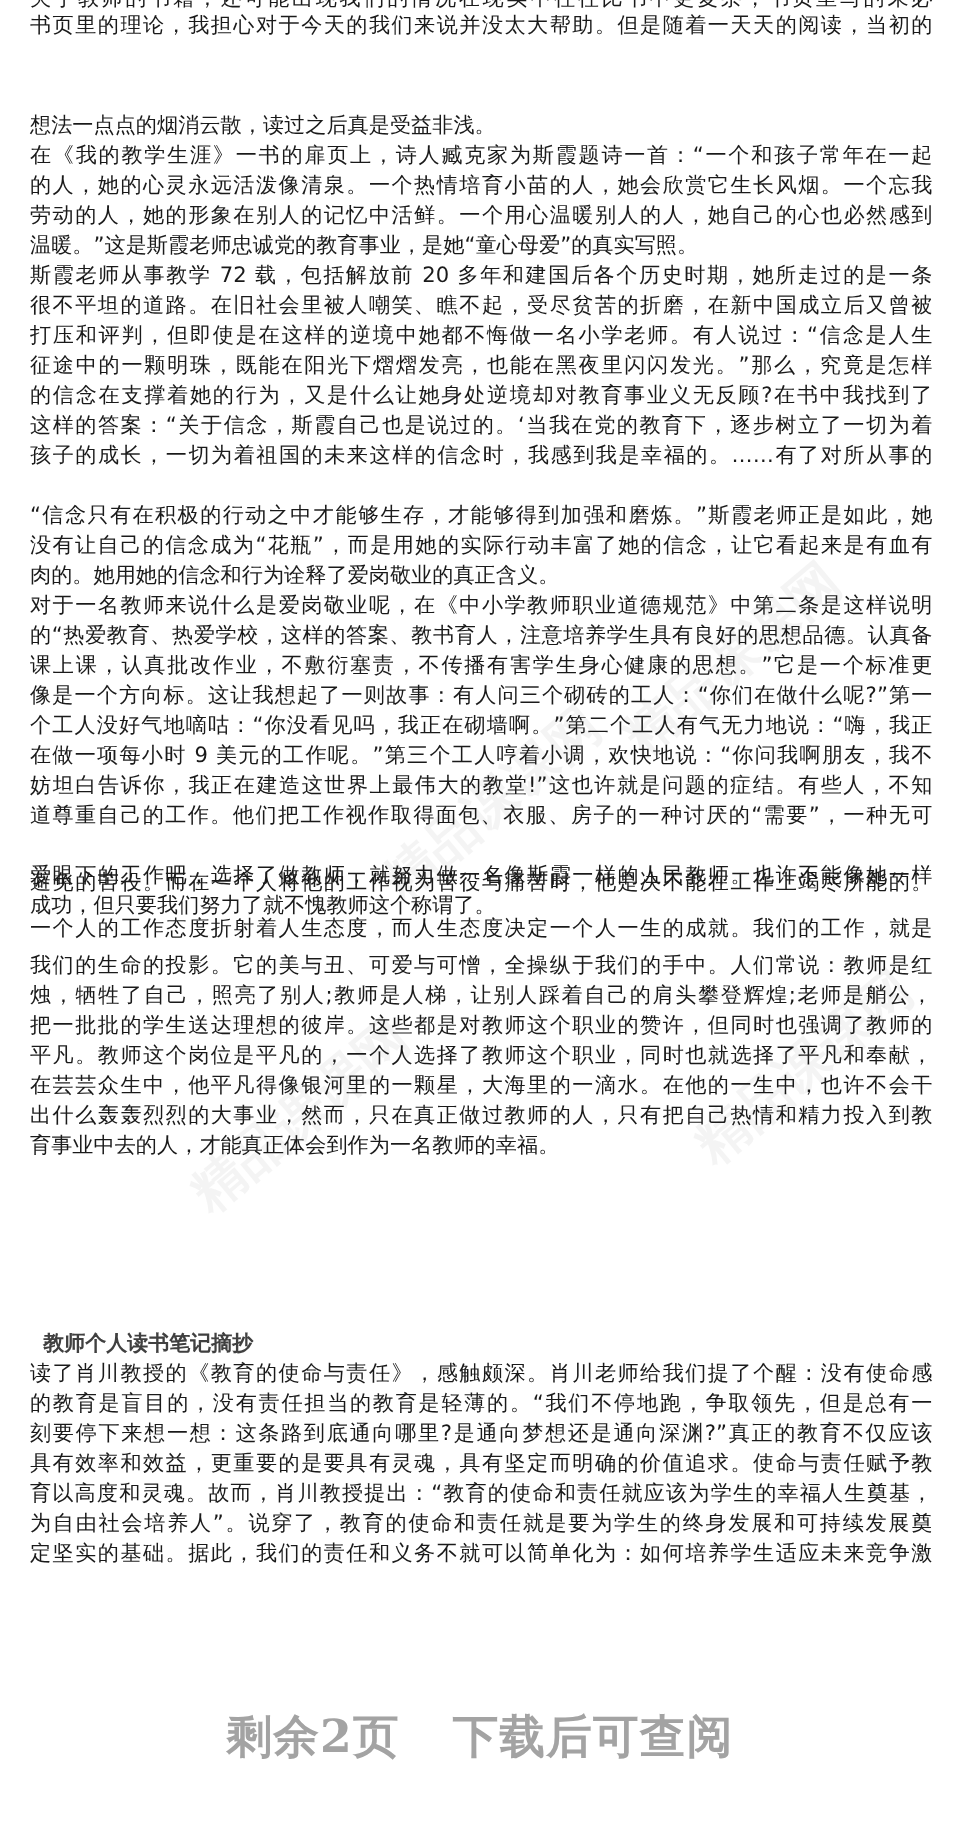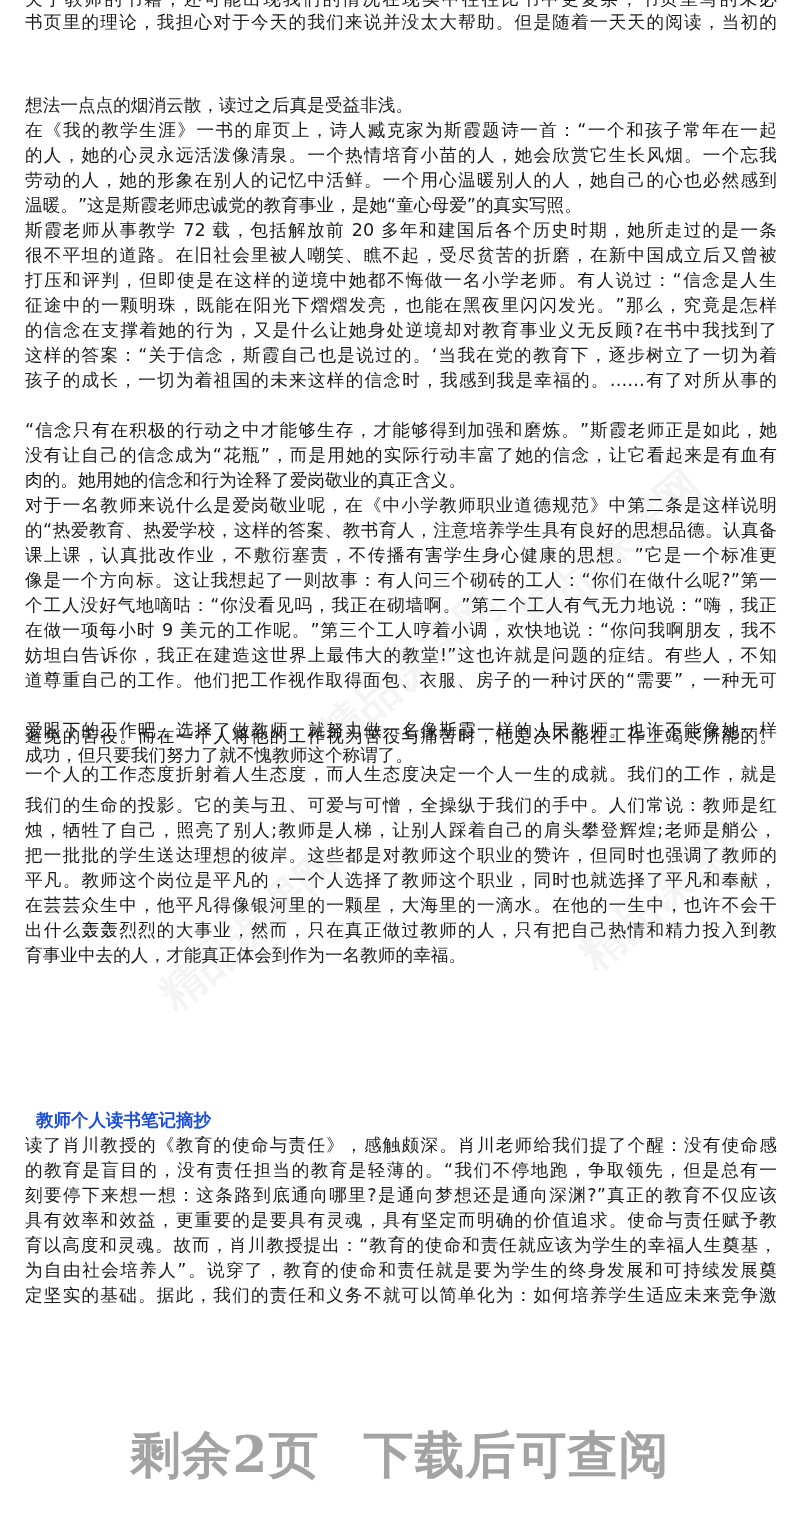--- a/index.html
+++ b/index.html
@@ -4,25 +4,25 @@
 <style>
   html, body { margin: 0; padding: 0; background: #ffffff; }
   body { width: 800px; height: 1527px; position: relative; overflow: hidden;
          font-family: "DejaVu Sans", "Liberation Sans", sans-serif; color: #1a1a1a; }
   .page { position: absolute; left: 0; top: 0; width: 800px; height: 1527px; }
   .line { position: absolute; left: 25px; width: 752px; height: 25px; font-size: 17.6px;
           line-height: 25px; white-space: nowrap; letter-spacing: 0.05px; text-align: justify;
           text-align-last: justify; }
   .line.last { text-align-last: left; }
   .heading { position: absolute; left: 36px; top: 1108px; font-size: 17.5px; font-weight: bold;
-             line-height: 25px; color: #1d4ed8; }
+             line-height: 25px; color: #404040; }
   .watermark { position: absolute; color: rgba(150,150,150,0.10); font-size: 44px; font-weight: bold;
                transform: rotate(-40deg); white-space: nowrap; pointer-events: none; }
   .footer { position: absolute; left: 0; width: 800px; top: 1422px; text-align: center;
-            font-size: 50px; font-weight: bold; color: #a3a3a3; letter-spacing: 1px;
+            font-size: 38px; font-weight: bold; color: #a3a3a3; letter-spacing: 1px;
             font-family: "DejaVu Serif", "Liberation Serif", serif; }
   .footer span { margin: 0 22px; }
 </style>
 </head>
 <body>
 
 <div class="page">
 
   <div class="watermark" style="left:500px; top:520px;">精品课课网</div>
   <div class="watermark" style="left:300px; top:640px;">精品课课网</div>

